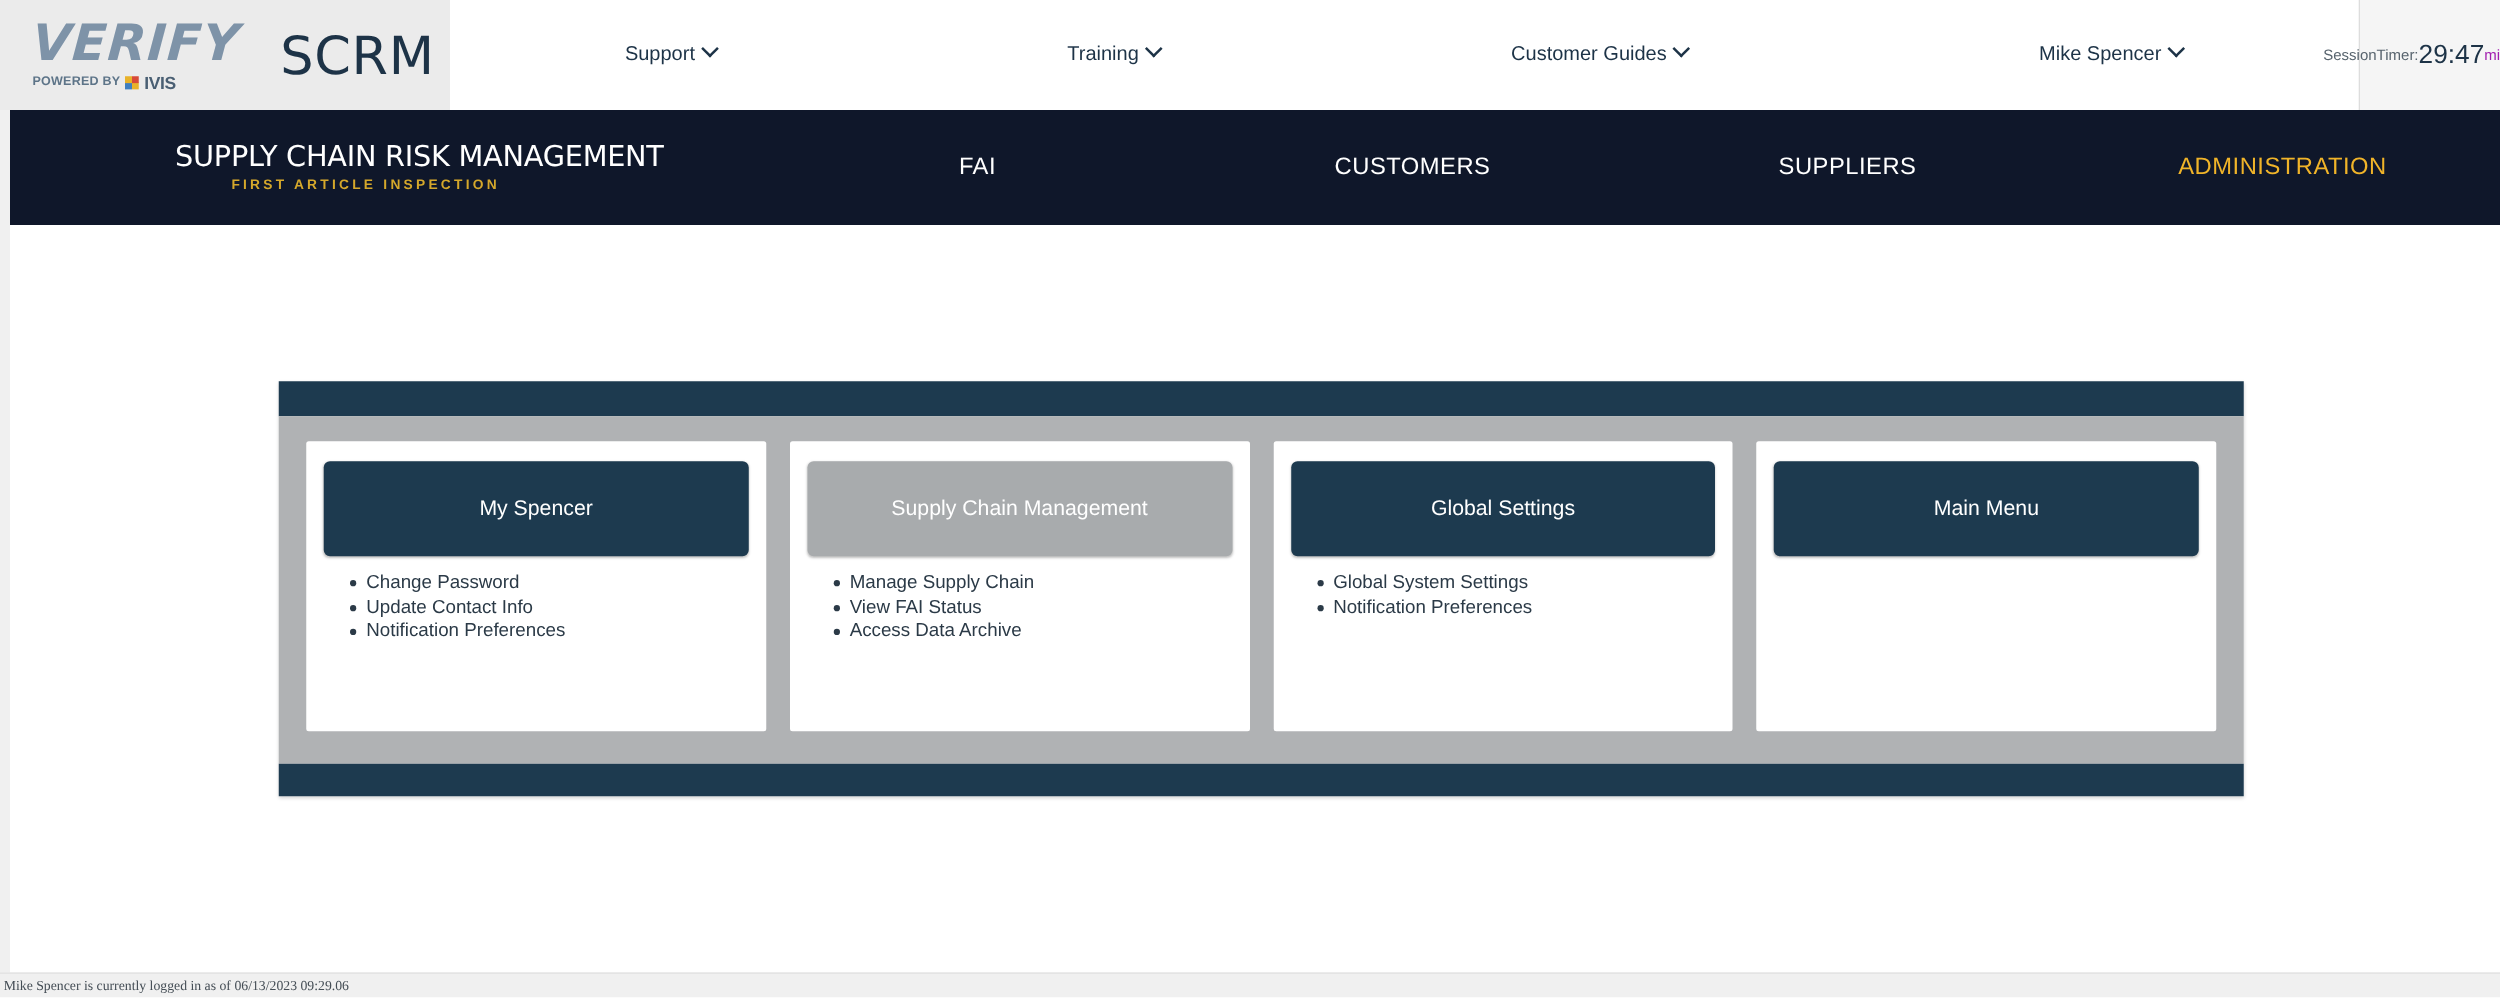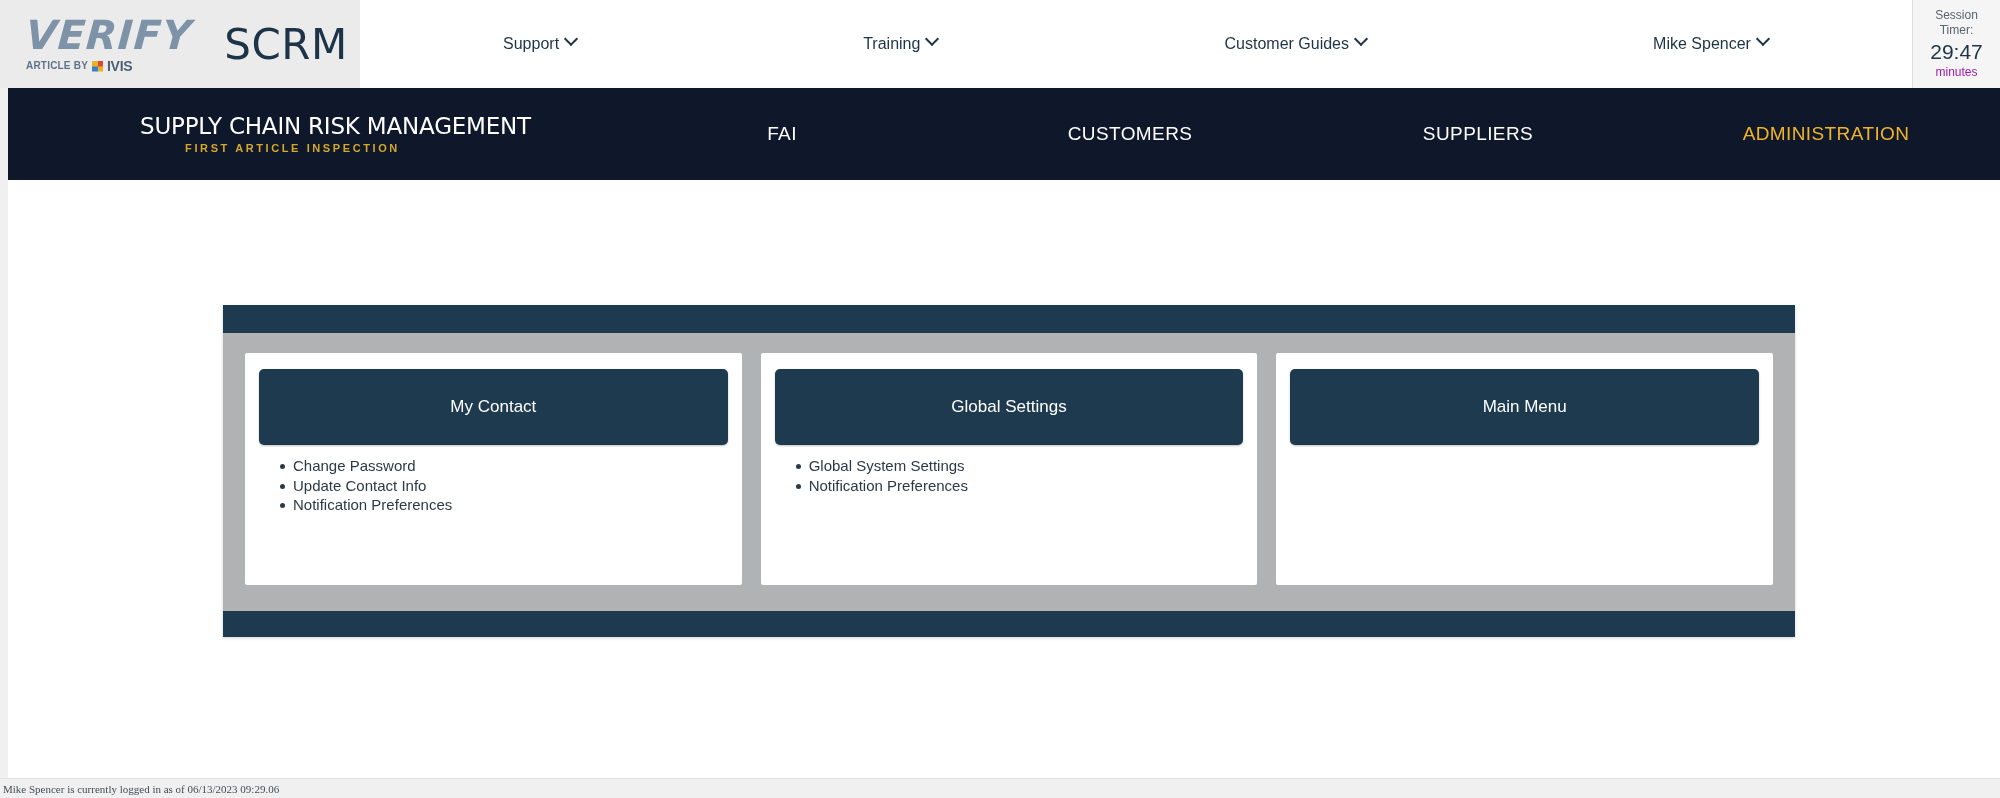--- a/index.html
+++ b/index.html
@@ -110,26 +110,25 @@
     content: "";
     position: absolute;
     left: 0; top: 1px;
     width: 8px; height: 8px;
     border-right: 2px solid #1d3347;
     border-bottom: 2px solid #1d3347;
     transform: rotate(45deg);
   }
 
   .session-zone {
-    width: 88px;
+    width: 113px;
     flex: 0 0 auto;
     background: #f5f5f5;
     border-left: 1px solid #dddddd;
     display: flex;
-    flex-direction: column;
     align-items: center;
     justify-content: center;
     padding: 6px 4px;
     box-sizing: border-box;
   }
   .session-label {
     font-size: 12px;
     color: #58646e;
     line-height: 1.25;
     text-align: center;
@@ -334,21 +333,21 @@
 </style>
 </head>
 <body>
 
 <div class="topbar">
 
   <div class="logo-zone">
     <div class="logo-verify">
       <div class="logo-word">VERIFY</div>
       <div class="logo-sub">
-        <span class="logo-sub-txt">ARTICLE BY</span>
+        <span class="logo-sub-txt">POWERED BY</span>
         <span class="ivis-sq"></span>
         <span class="ivis-word">IVIS</span>
       </div>
     </div>
     <div class="scrm-title">SCRM</div>
   </div>
 
   <div class="topnav">
     <div class="topnav-item">
       <span>Support</span>
@@ -393,30 +392,40 @@
 
 <div class="content">
 
   <div class="panel">
     <div class="panel-head"></div>
 
     <div class="panel-body">
 
       <div class="card">
         <div class="card-btn-wrap">
-          <div class="card-btn">My Contact</div>
+          <div class="card-btn">My Spencer</div>
         </div>
         <ul class="card-list">
           <li>Change Password</li>
           <li>Update Contact Info</li>
           <li>Notification Preferences</li>
         </ul>
       </div>
 
 
+      <div class="card">
+        <div class="card-btn-wrap">
+          <div class="card-btn disabled">Supply Chain Management</div>
+        </div>
+        <ul class="card-list">
+          <li>Manage Supply Chain</li>
+          <li>View FAI Status</li>
+          <li>Access Data Archive</li>
+        </ul>
+      </div>
 
       <div class="card">
         <div class="card-btn-wrap">
           <div class="card-btn">Global Settings</div>
         </div>
         <ul class="card-list">
           <li>Global System Settings</li>
           <li>Notification Preferences</li>
         </ul>
       </div>

